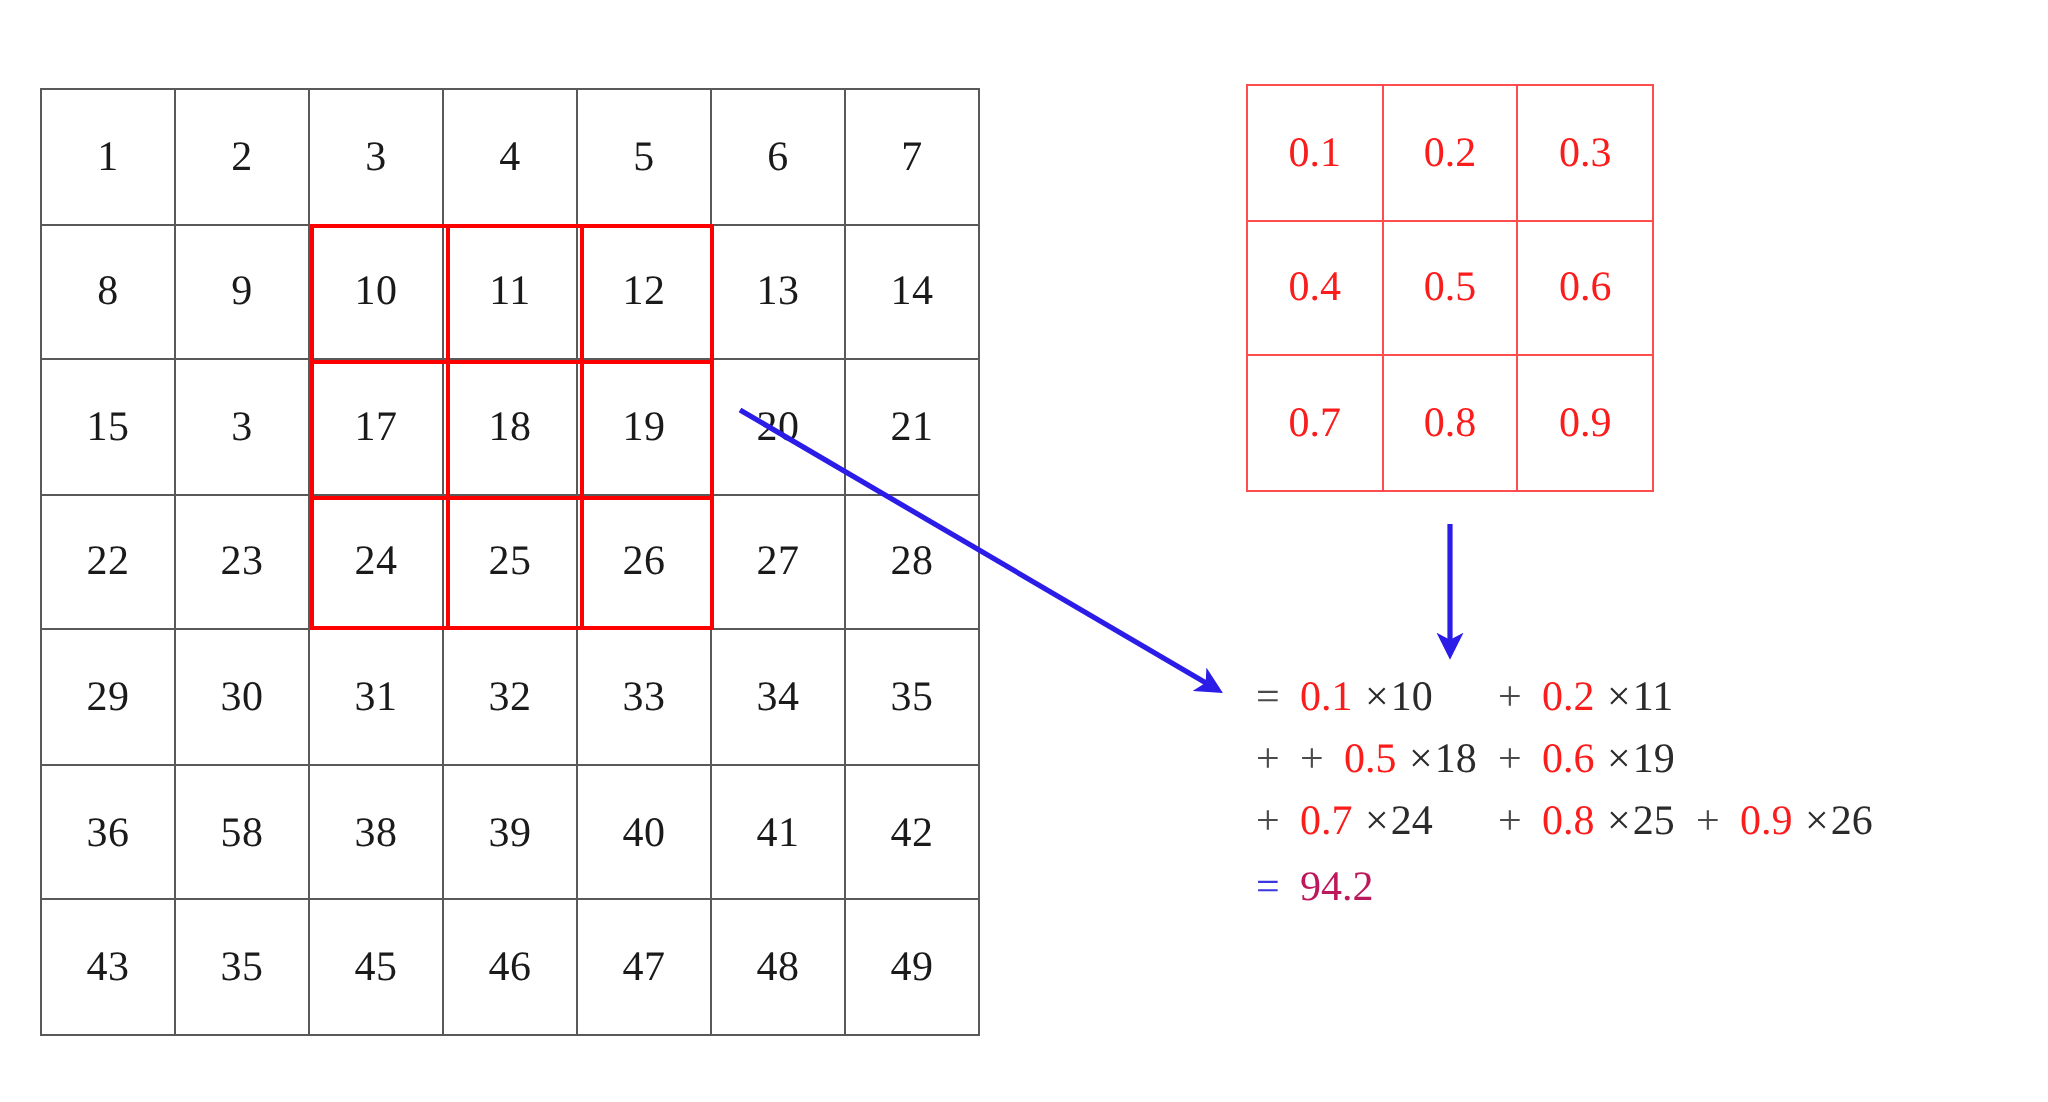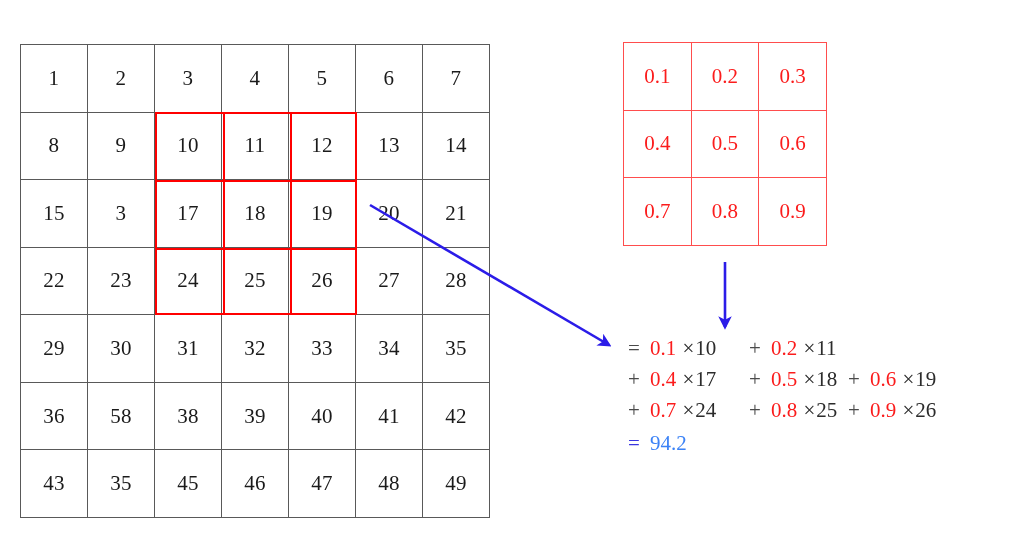--- a/index.html
+++ b/index.html
@@ -128,21 +128,21 @@
   }
   #equation .term {
     display: inline-block;
     min-width: 99px;
     flex: 0 0 auto;
   }
   #equation .coef { color: #fb1c1c; }
   #equation .times { color: #2b2b2b; padding: 0 1px; }
   #equation .val { color: #2b2b2b; }
   #equation .result-op { color: #3a36e0; }
-  #equation .result-val { color: #3b82f6; }
+  #equation .result-val { color: #be185d; }
   #equation .eqline.result { margin-top: 2px; }
 </style>
 </head>
 <body>
 
 <div id="input-grid">
     <div class="gcell">1</div>
     <div class="gcell">2</div>
     <div class="gcell">3</div>
     <div class="gcell">4</div>
@@ -223,21 +223,20 @@
 </svg>
 
 <div id="equation">
     <div class="eqline">
       <span class="op">=</span>
       <span class="term"><span class="coef">0.1</span><span class="times"> ×</span><span class="val">10</span></span>
       <span class="term"><span class="op">+</span><span class="coef">0.2</span><span class="times"> ×</span><span class="val">11</span></span>
     </div>
     <div class="eqline">
       <span class="op">+</span>
-      <span class="term"><span class="coef">0.4</span><span class="times"> ×</span><span class="val">17</span></span>
       <span class="term"><span class="op">+</span><span class="coef">0.5</span><span class="times"> ×</span><span class="val">18</span></span>
       <span class="term"><span class="op">+</span><span class="coef">0.6</span><span class="times"> ×</span><span class="val">19</span></span>
     </div>
     <div class="eqline">
       <span class="op">+</span>
       <span class="term"><span class="coef">0.7</span><span class="times"> ×</span><span class="val">24</span></span>
       <span class="term"><span class="op">+</span><span class="coef">0.8</span><span class="times"> ×</span><span class="val">25</span></span>
       <span class="term"><span class="op">+</span><span class="coef">0.9</span><span class="times"> ×</span><span class="val">26</span></span>
     </div>
     <div class="eqline result">

